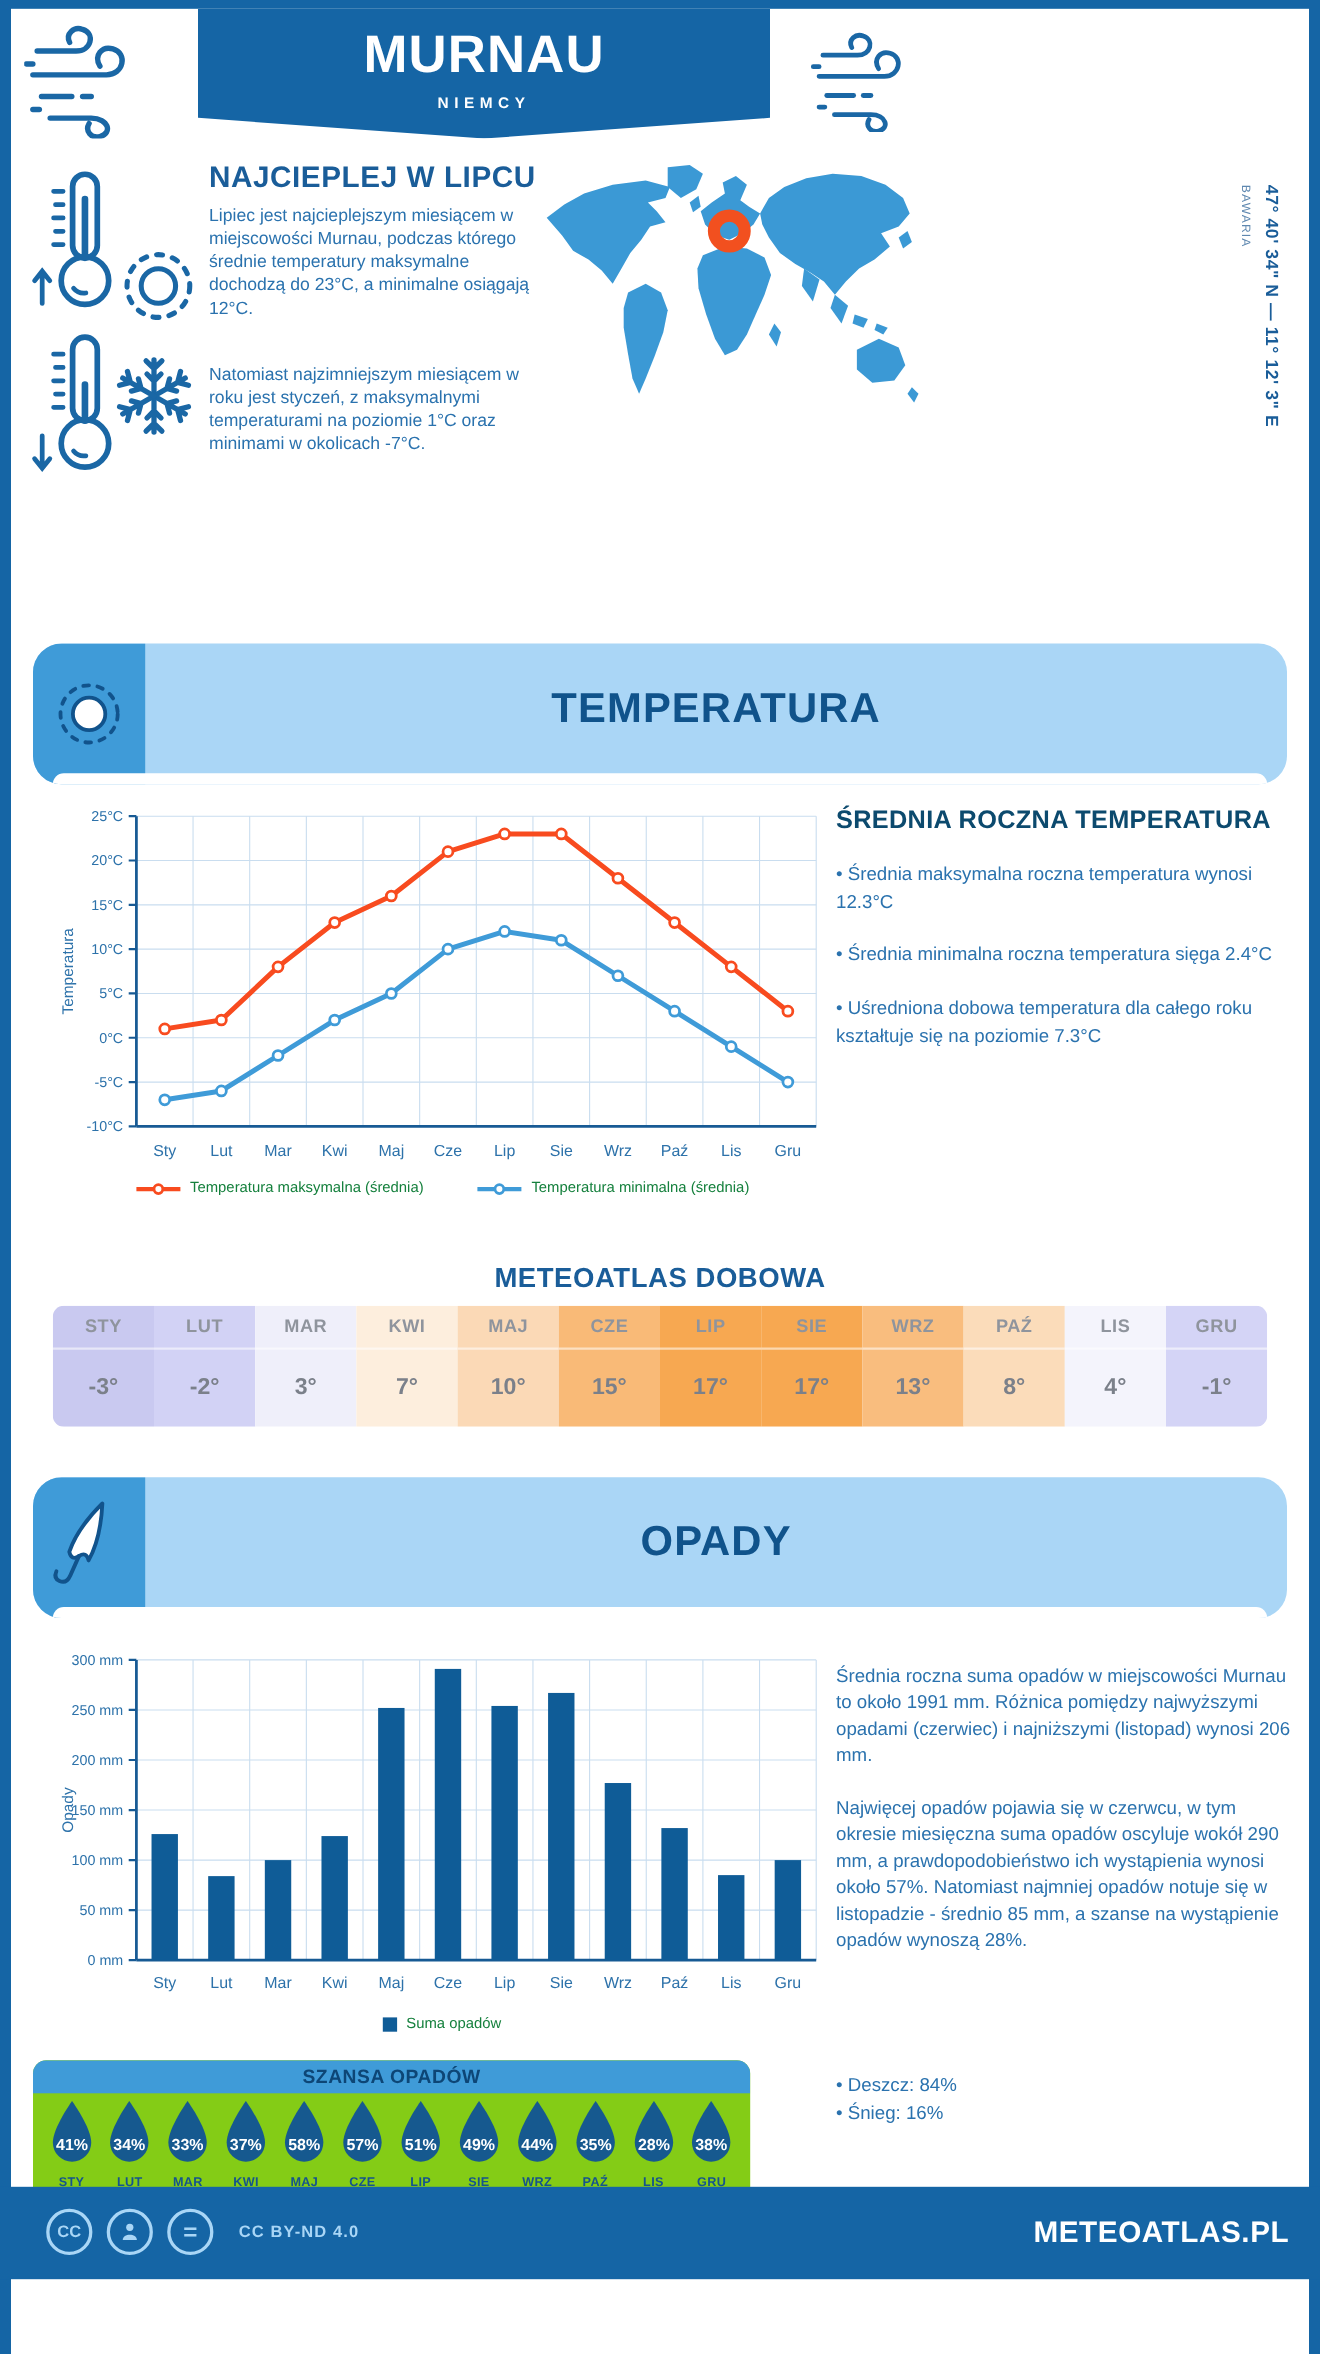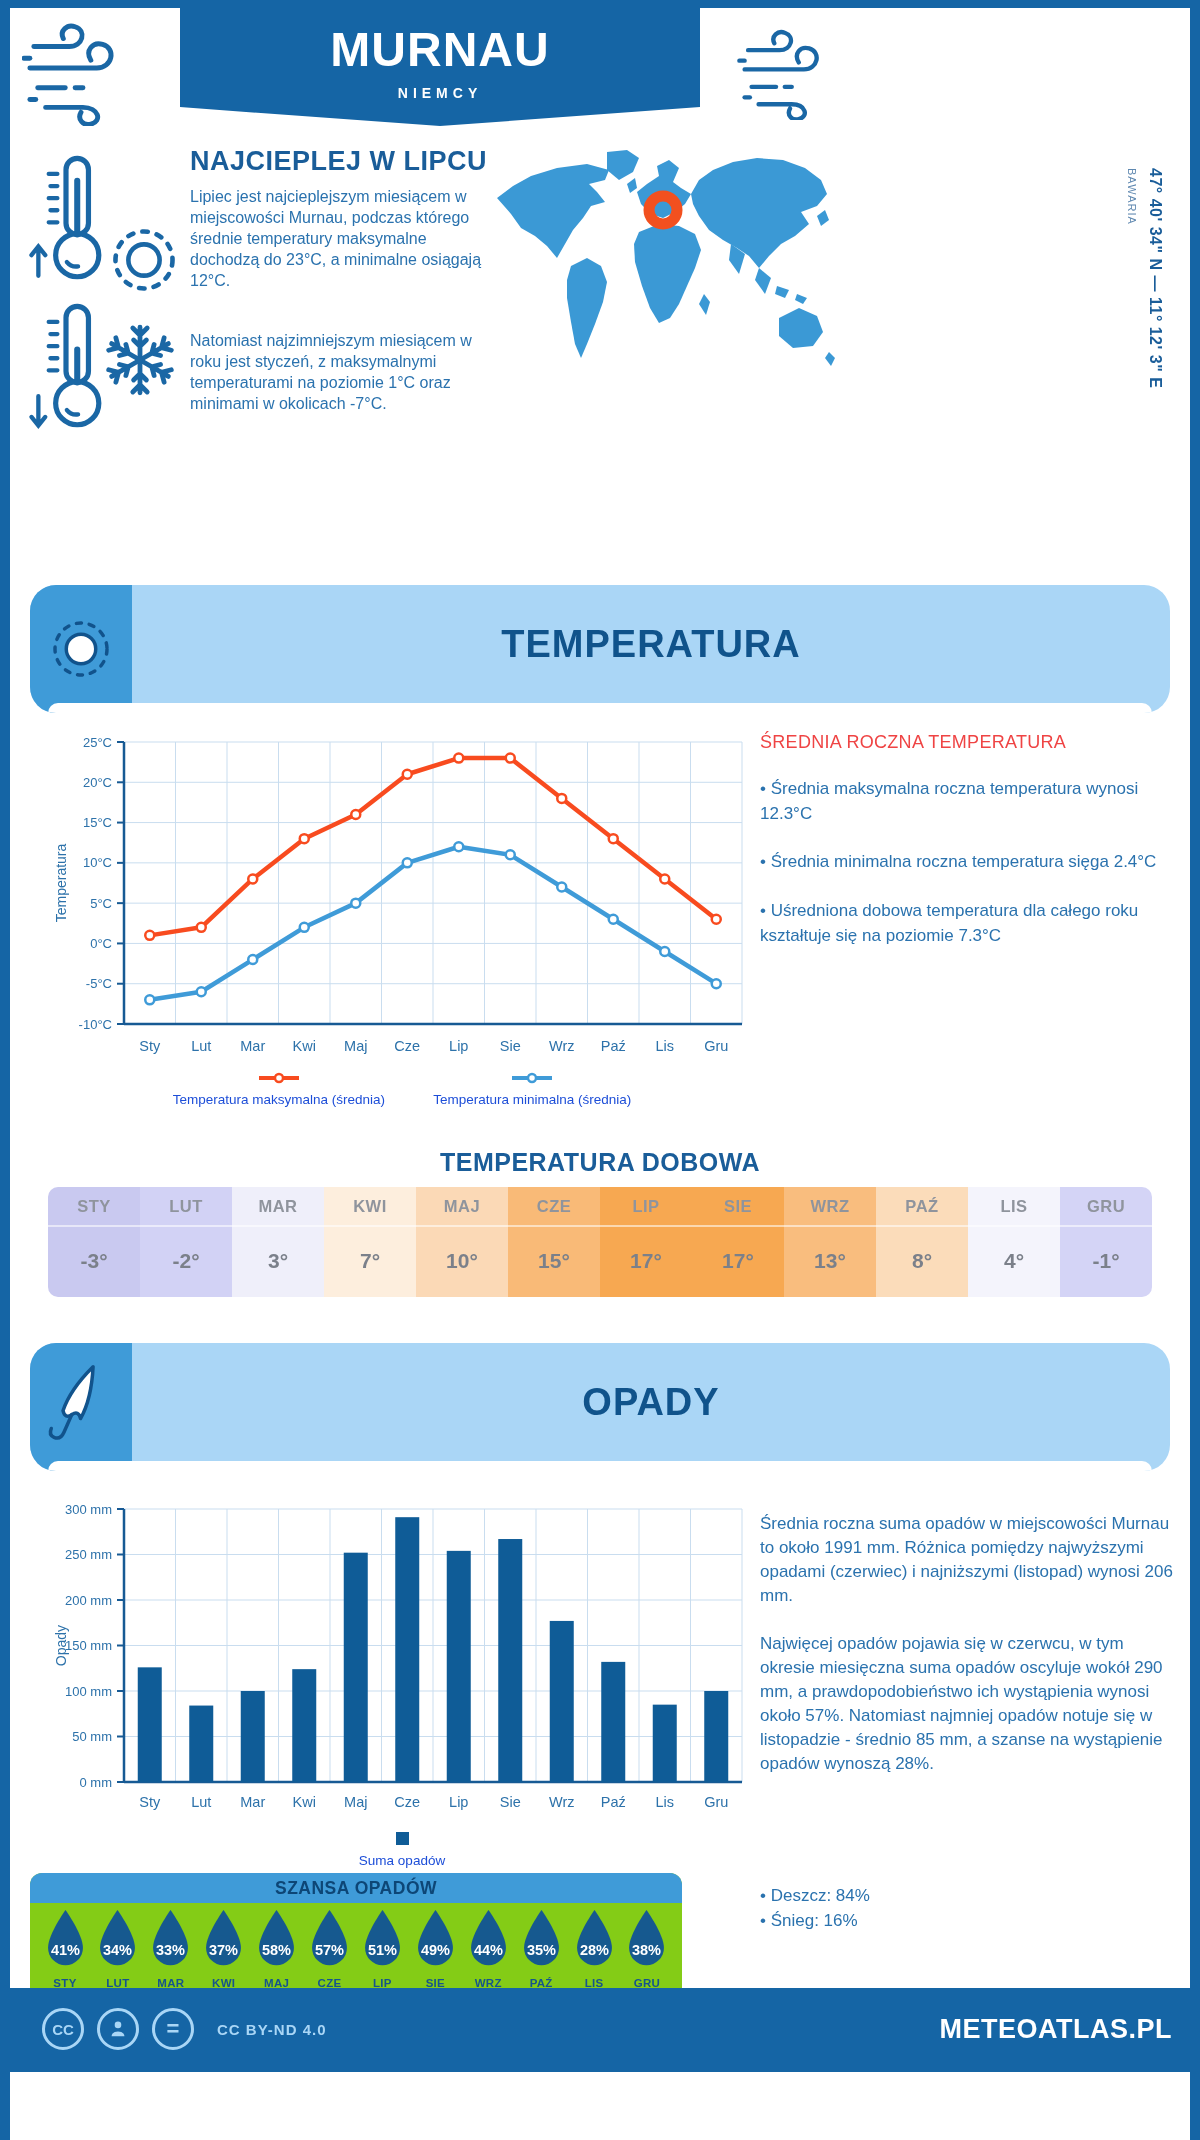--- a/index.html
+++ b/index.html
@@ -33,27 +33,27 @@
   
   .sec-banner { position:absolute; left:30px; width:1140px; height:128px; background:#aad6f6; border-radius:26px; overflow:hidden; }
   .sec-icon-box { position:absolute; left:0; top:0; width:102px; height:128px; background:#3f9bd8; display:flex; align-items:center; justify-content:center; }
   .sec-title { position:absolute; left:102px; right:0; top:0; height:118px; display:flex; align-items:center; justify-content:center;
     font-size:38px; font-weight:bold; color:#10538b; letter-spacing:1px; }
   .sec-notch { position:absolute; left:18px; right:18px; top:118px; height:10px; background:#fff; border-radius:16px 16px 0 0; }
 
   
   .chart { position:absolute; left:52px; width:700px; }
   .legend-row { position:absolute; left:52px; width:700px; display:flex; justify-content:center; gap:48px; }
-  .legend-item { display:flex; align-items:center; gap:8px; font-size:13.5px; color:#1d4ed8;flex-direction:column; }
+  .legend-item { display:flex; align-items:flex-end; gap:8px; font-size:13.5px; color:#15803d; }
   .legend-sq { display:inline-block; width:13px; height:13px; }
   svg text { font-family:"Liberation Sans", sans-serif; }
 
   
   .col-right { position:absolute; left:760px; width:418px; }
-  .col-head { font-size:18px; font-weight:normal; color:#ef4444; margin-bottom:24px; letter-spacing:0.3px; }
+  .col-head { font-size:23px; font-weight:bold; color:#0c4a6e; margin-bottom:24px; letter-spacing:0.3px; }
   .col-bullet { font-size:17px; line-height:1.45; color:#2a72ae; margin-bottom:24px; }
   .col-par { font-size:17px; line-height:24px; color:#2a72ae; margin-bottom:24px; }
 
   
   .daily-title { position:absolute; left:0; top:1148px; width:1200px; text-align:center; font-size:25px; font-weight:bold; color:#1a5d99; letter-spacing:0.5px; }
   .mt-table { position:absolute; left:48px; top:1187px; width:1104px; height:110px; display:flex; border-radius:10px; overflow:hidden; }
   .mt-col { flex:1; display:flex; flex-direction:column; }
   .mt-head { height:40px; display:flex; align-items:center; justify-content:center; font-size:16.5px; font-weight:bold; color:#8f949d;
     letter-spacing:0.5px; border-bottom:2px solid rgba(255,255,255,0.55); }
   .mt-val { height:68px; display:flex; align-items:center; justify-content:center; font-size:21px; font-weight:bold; color:#7b808a; }
@@ -272,21 +272,21 @@
       </div>
     </div>
 
   <div class="col-right" style="top:732px">
     <div class="col-head">ŚREDNIA ROCZNA TEMPERATURA</div>
     <div class="col-bullet">• Średnia maksymalna roczna temperatura wynosi 12.3°C</div>
     <div class="col-bullet">• Średnia minimalna roczna temperatura sięga 2.4°C</div>
     <div class="col-bullet">• Uśredniona dobowa temperatura dla całego roku kształtuje się na poziomie 7.3°C</div>
   </div>
 
-  <div class="daily-title">TEMPERATURA DOBOWA</div>
+  <div class="daily-title">METEOATLAS DOBOWA</div>
   <div class="mt-table">
       <div class="mt-col" style="background: rgb(201, 201, 240);">
         <div class="mt-head">STY</div>
         <div class="mt-val">-3°</div>
       </div>
       <div class="mt-col" style="background: rgb(210, 210, 245);">
         <div class="mt-head">LUT</div>
         <div class="mt-val">-2°</div>
       </div>
       <div class="mt-col" style="background: rgb(239, 239, 250);">

